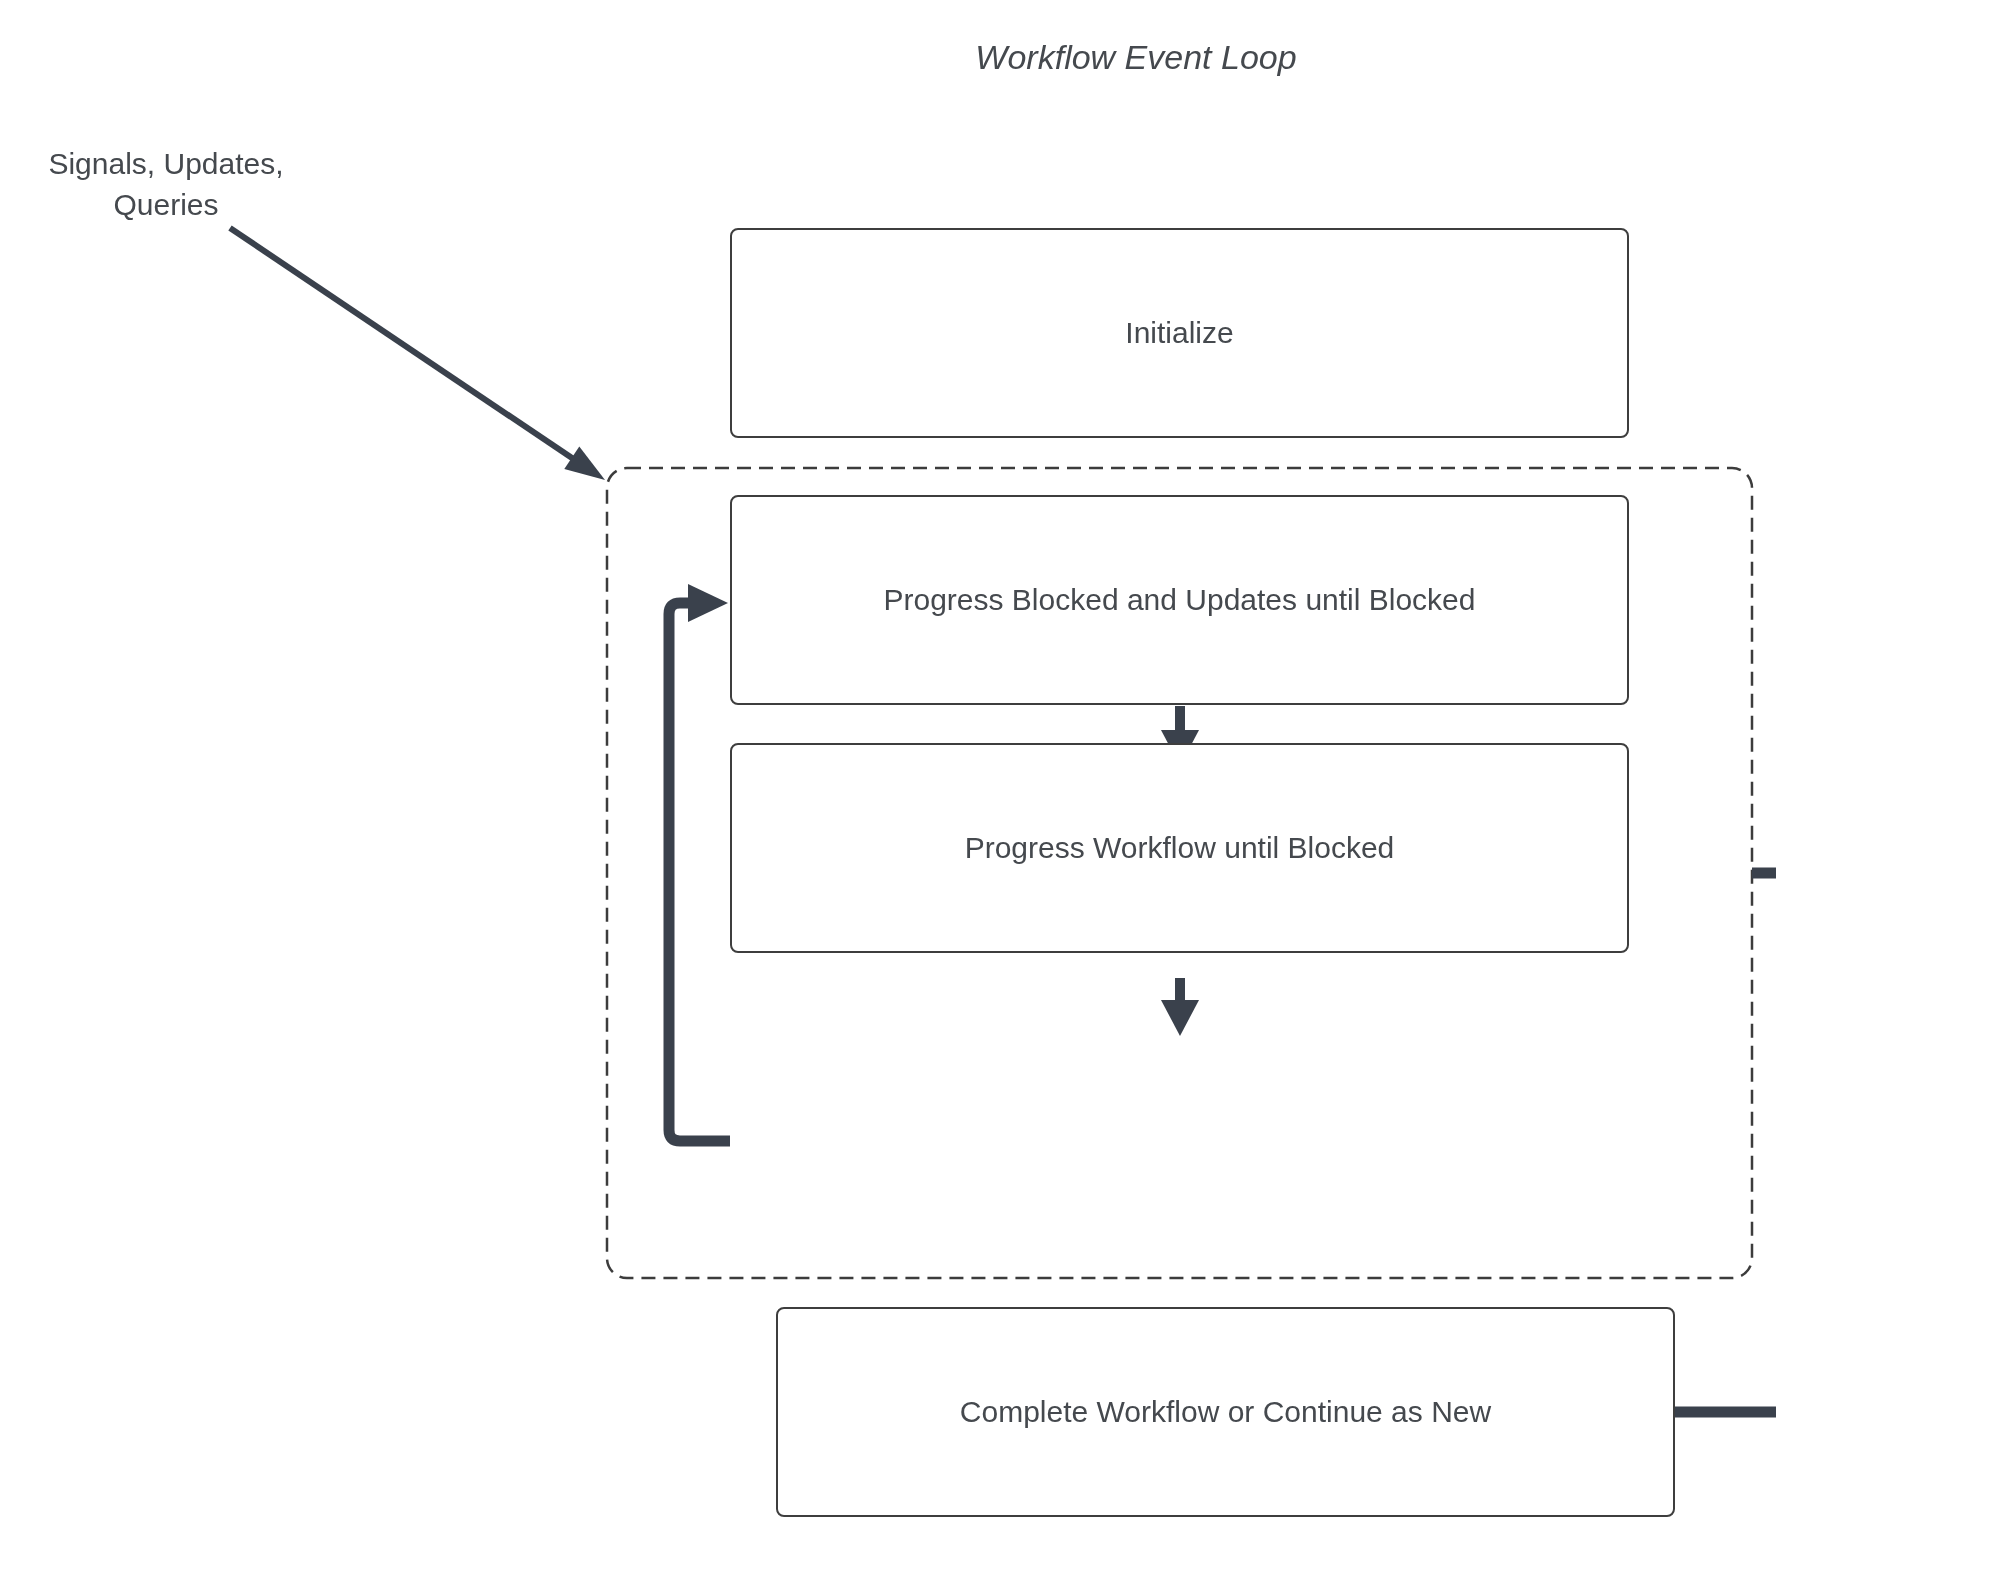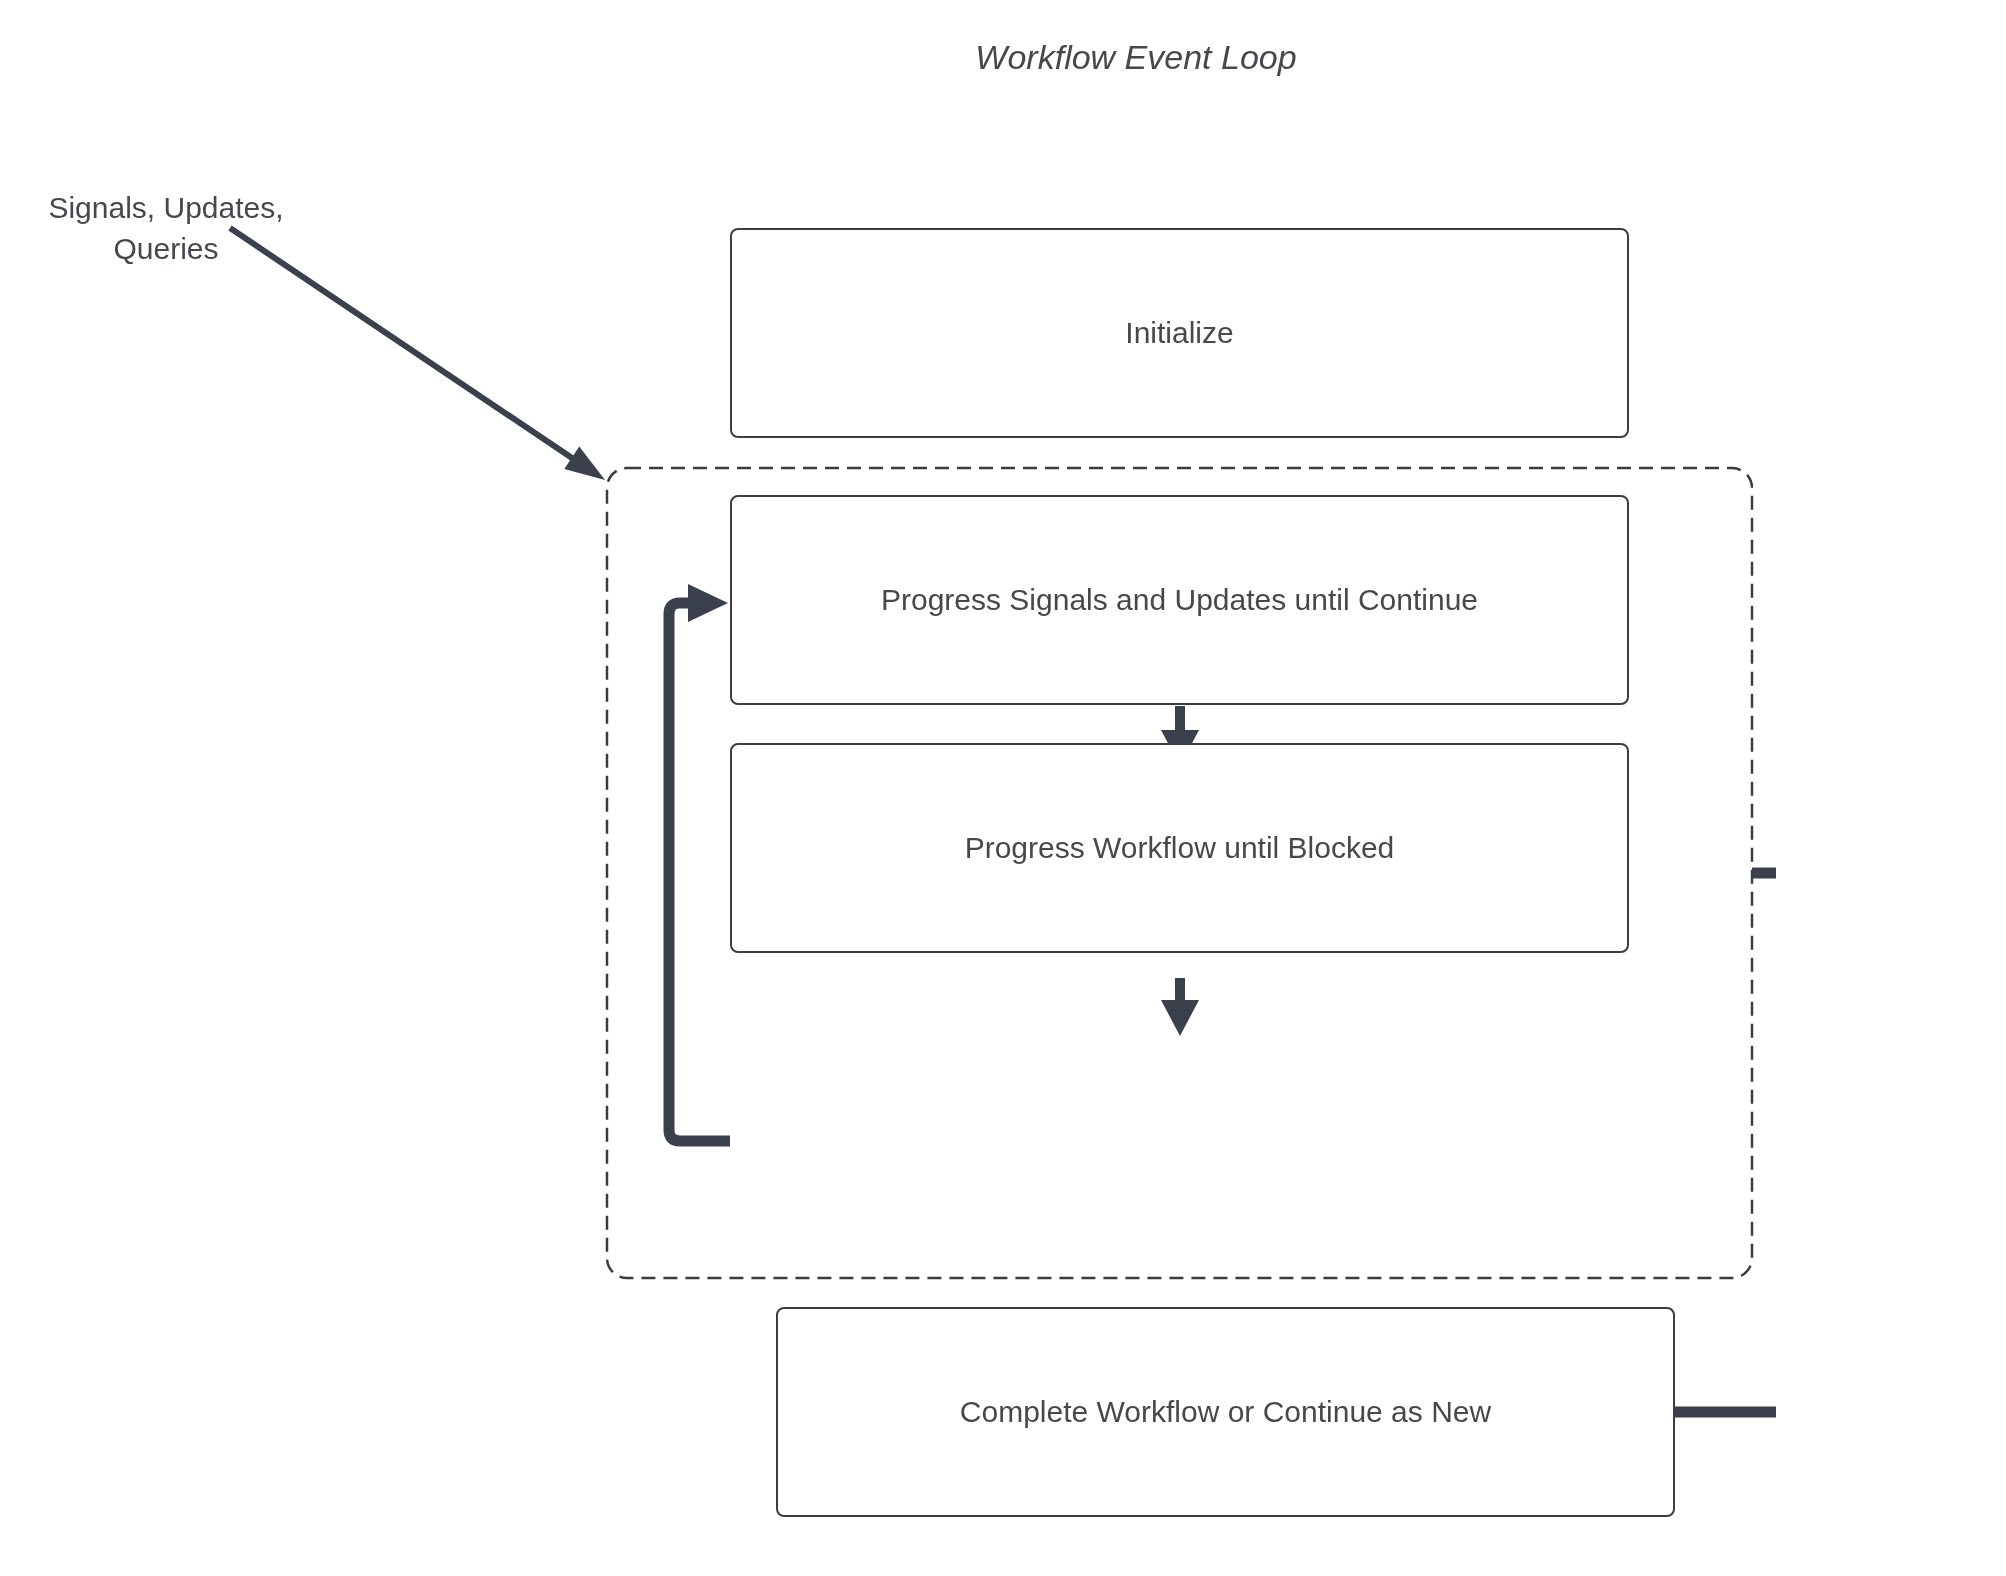--- a/index.html
+++ b/index.html
@@ -24,21 +24,20 @@
     font-size:34px;font-style:italic;
     color:var(--text);
   }
   .annotation{
     position:absolute;
     left:30px;top:143px;width:272px;
     text-align:center;
     font-size:30px;line-height:41px;
     color:var(--text);
     white-space:pre-line;
-    margin-top:44px;
   }
   .connectors{
     position:absolute;left:0;top:0;
   }
   .connectors .thin{stroke:var(--connector);stroke-width:6;fill:none;}
   .connectors .thick{stroke:var(--connector);stroke-width:11;fill:none;}
   .connectors .stem{stroke:var(--connector);stroke-width:10;fill:none;}
   .connectors .head{fill:var(--connector);stroke:none;}
   .connectors .boundary{
     fill:none;stroke:var(--dashed-border);
@@ -100,21 +99,21 @@
       <path class="thick" d="M 1752 873 H 1800 Q 1811 873 1811 884 V 1401 Q 1811 1412 1800 1412 H 1672"></path>
       <polygon class="head" points="1631,1412 1671,1393 1671,1431"></polygon>
     </g>
   </svg>
 
   <div class="node node-initialize">
     <span>Initialize</span>
   </div>
 
   <div class="node node-progress-signals">
-    <span>Progress Signals and Updates until Continue</span>
+    <span>Progress Blocked and Updates until Blocked</span>
   </div>
 
   <div class="node node-progress-workflow">
     <span>Progress Workflow until Blocked</span>
   </div>
 
 
   <div class="node node-complete">
     <span>Complete Workflow or Continue as New</span>
   </div>

